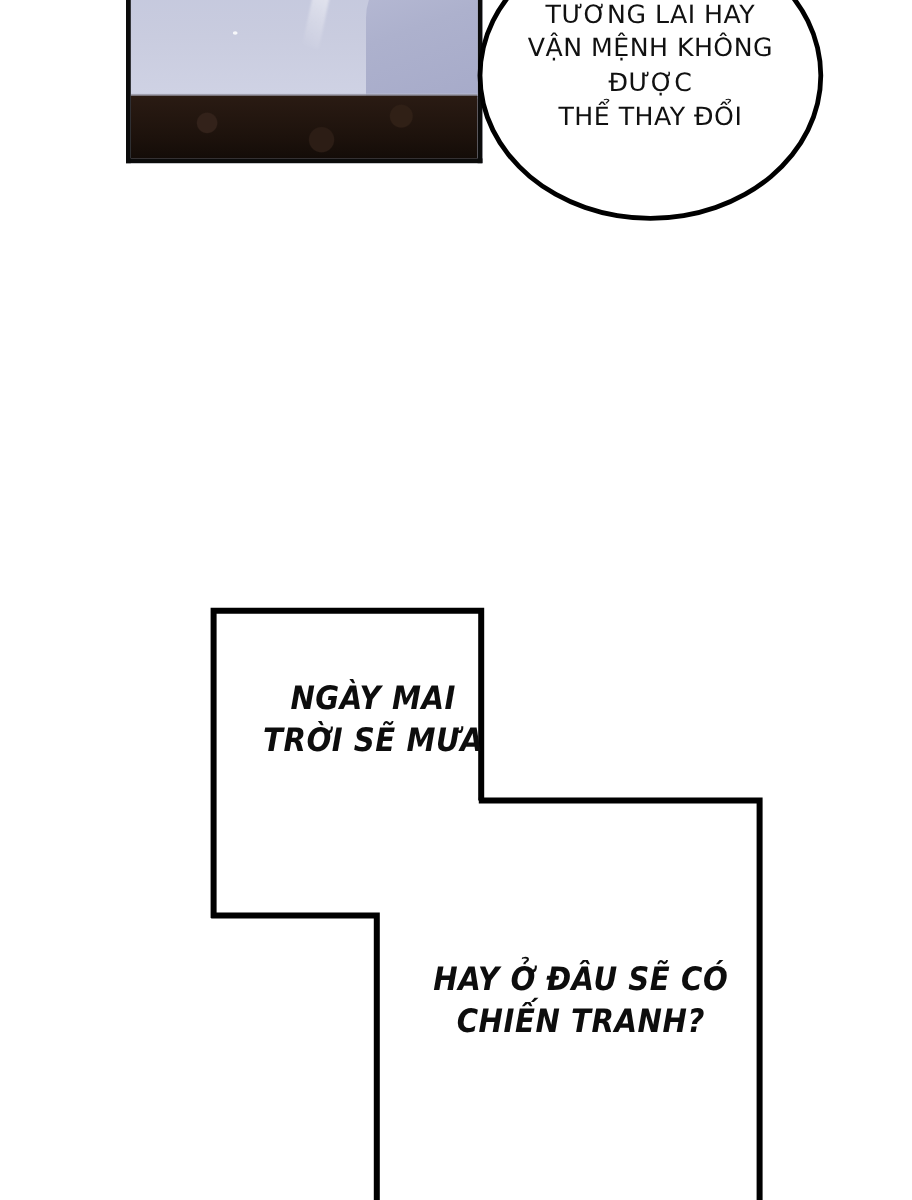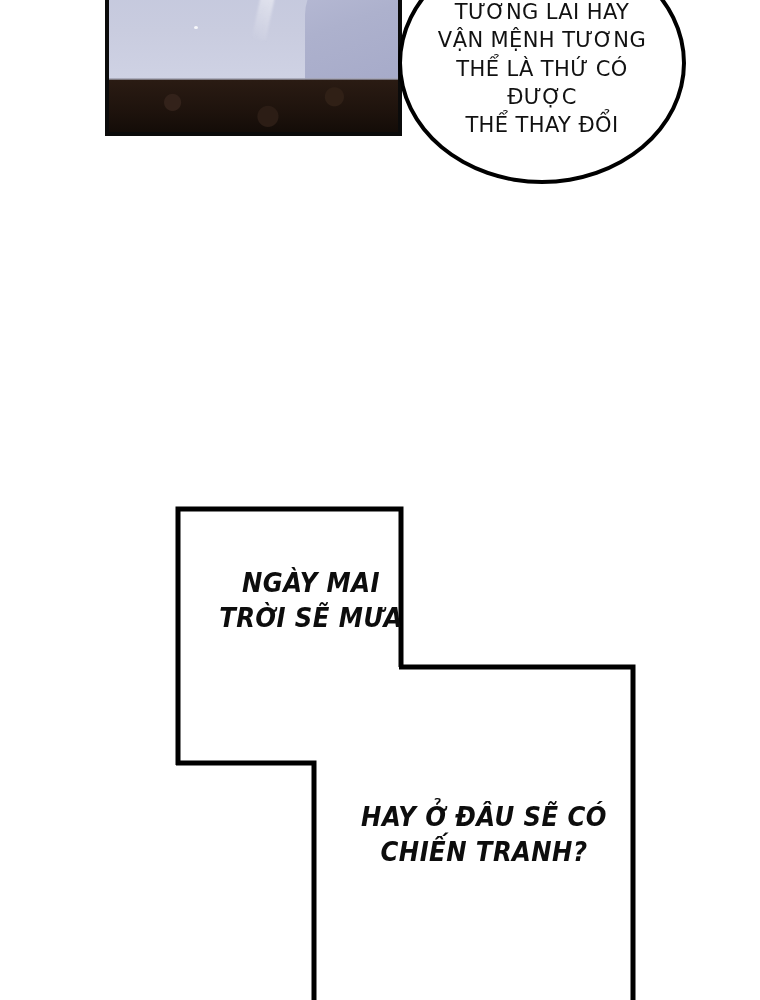--- a/index.html
+++ b/index.html
@@ -172,22 +172,21 @@
     </div>
     <div class="figure-shoulders"></div>
 
     <div class="photo-horizon"></div>
     <div class="photo-ground"></div>
   </div>
 
   <div class="bubble">
     <div class="bubble-text">
       <span class="l">TƯƠNG LAI HAY</span>
-      <span class="l">VẬN MỆNH TƯƠNG</span>
-      <span class="l">THỂ LÀ THỨ CÓ</span>
+      <span class="l">VẬN MỆNH KHÔNG</span>
       <span class="l">ĐƯỢC</span>
       <span class="l">THỂ THAY ĐỔI</span>
     </div>
   </div>
 
   <svg class="frame-svg" viewBox="0 0 760 1000">
 
     <polyline points="178,765 178,509 401,509 401,667" fill="none" stroke="#000000" stroke-width="5"></polyline>
 
     <polyline points="399,667 633,667 633,1000" fill="none" stroke="#000000" stroke-width="5"></polyline>

